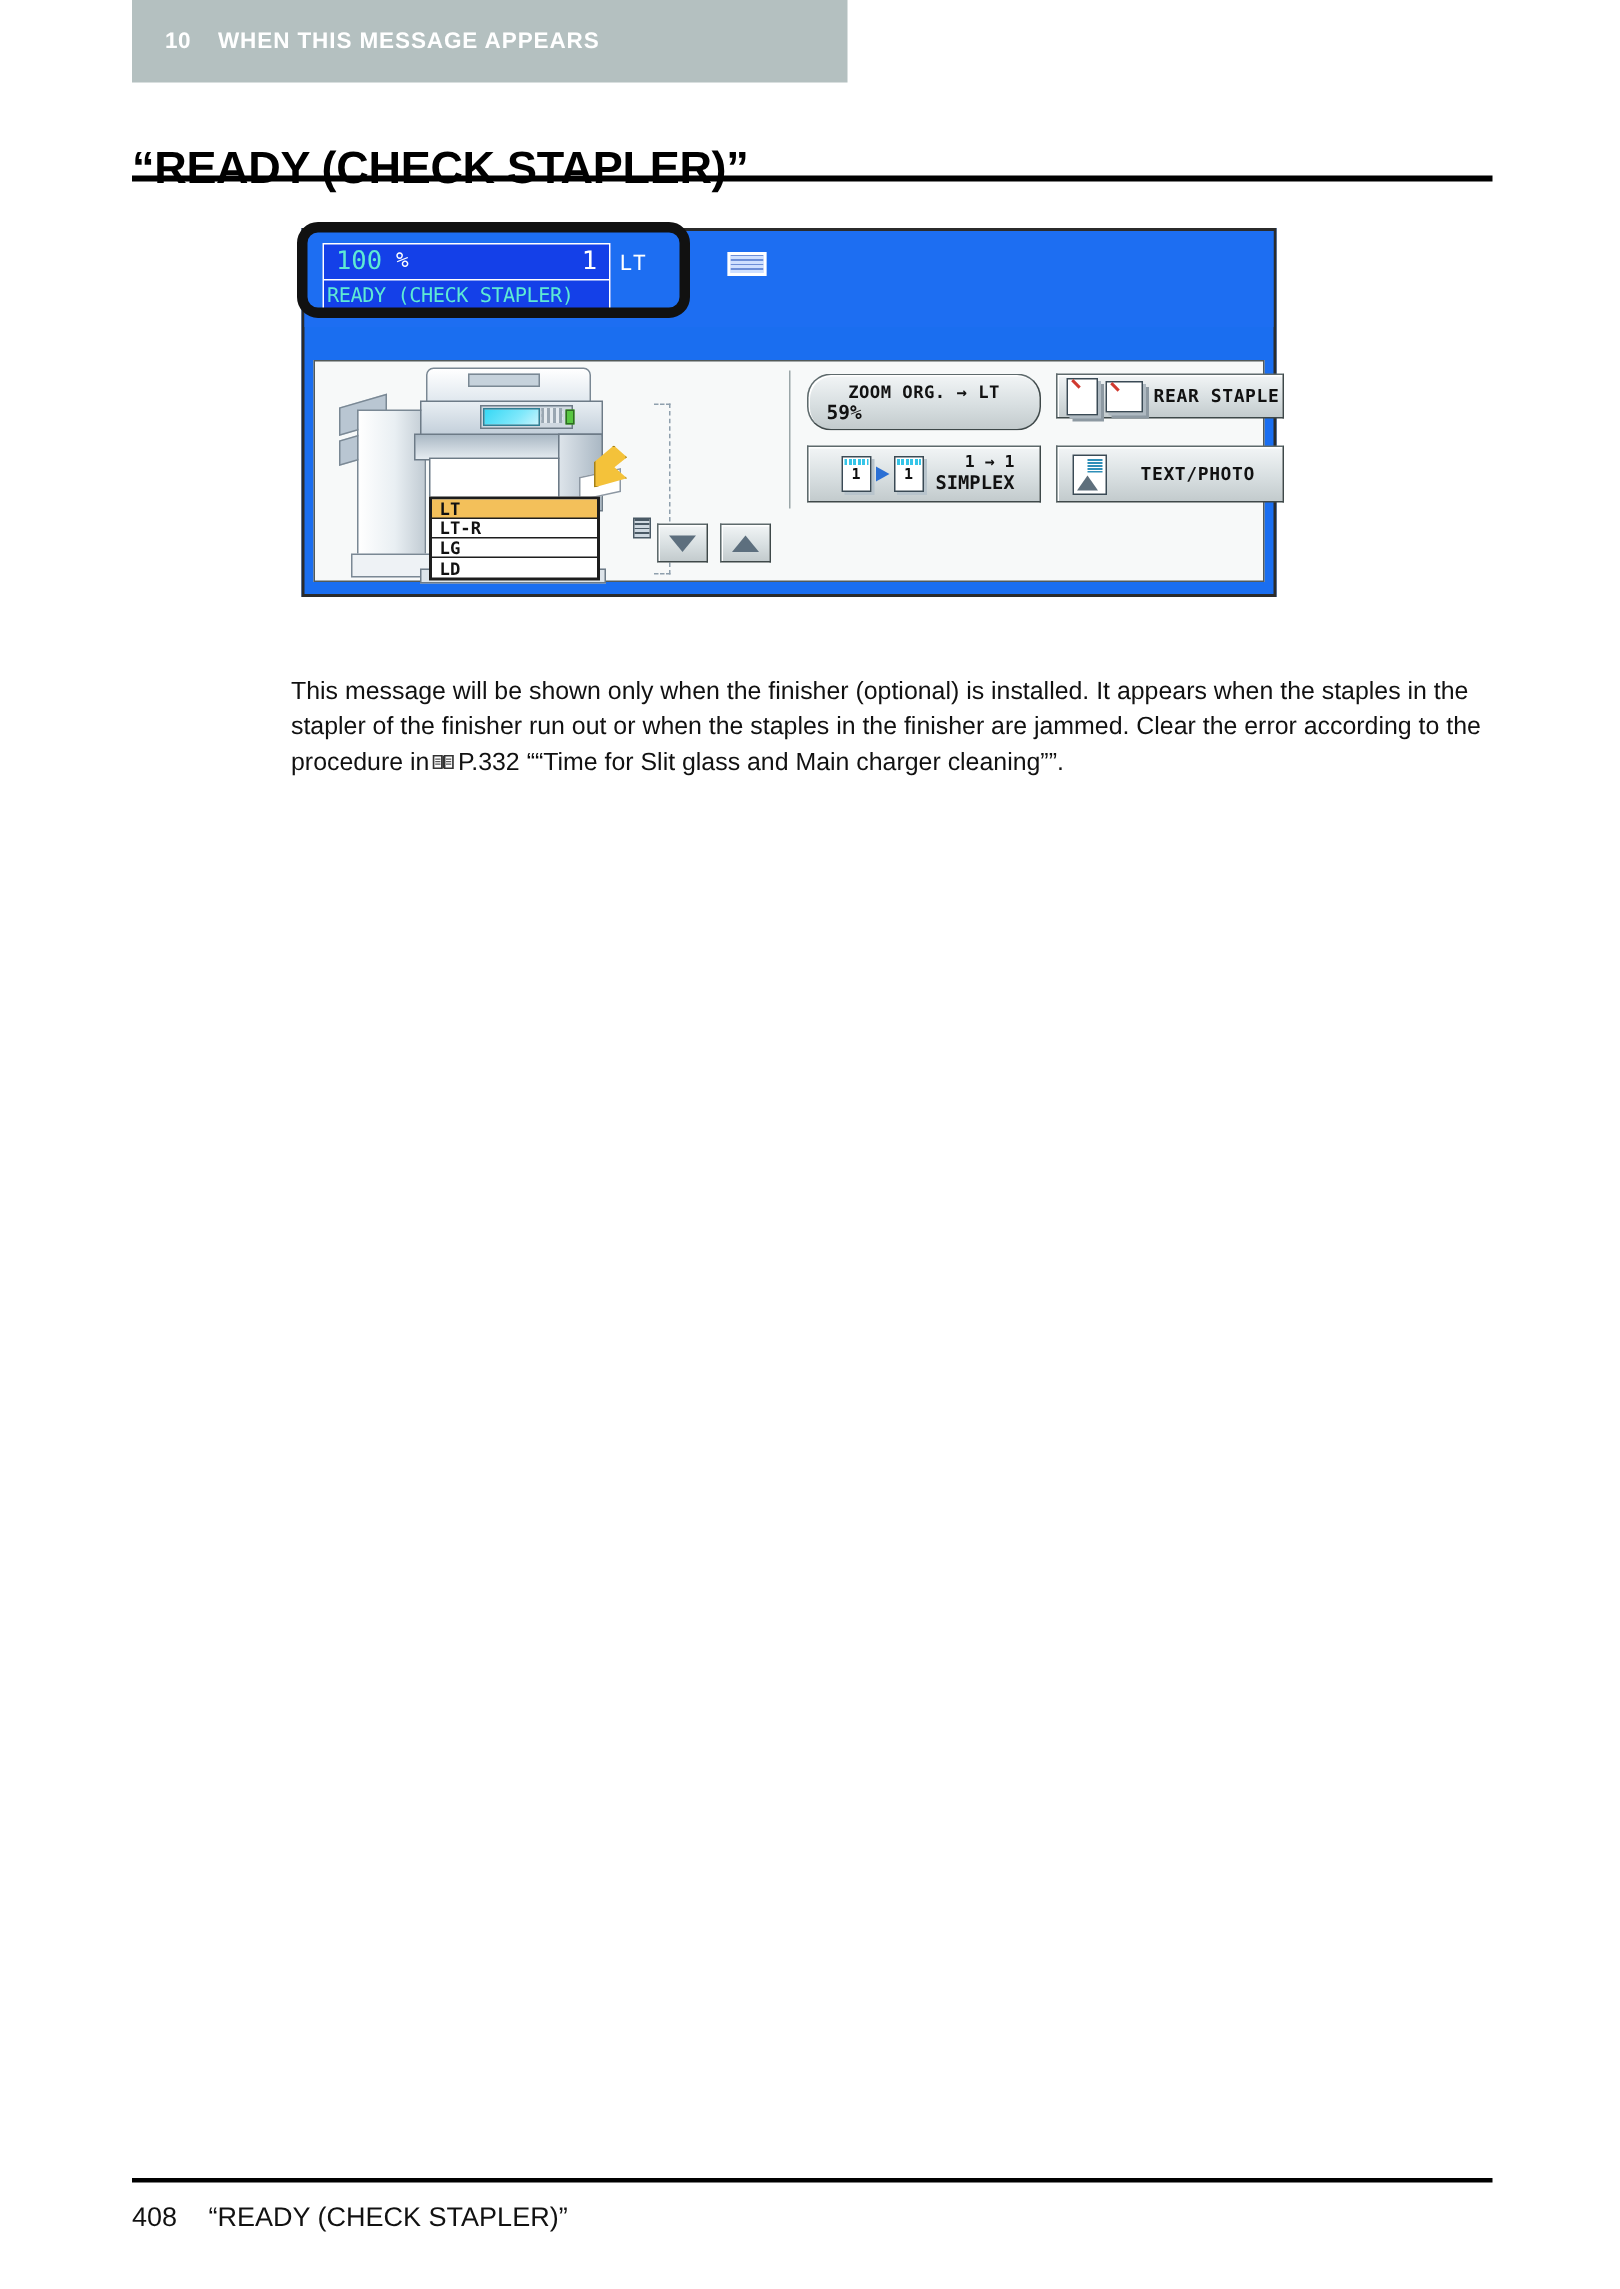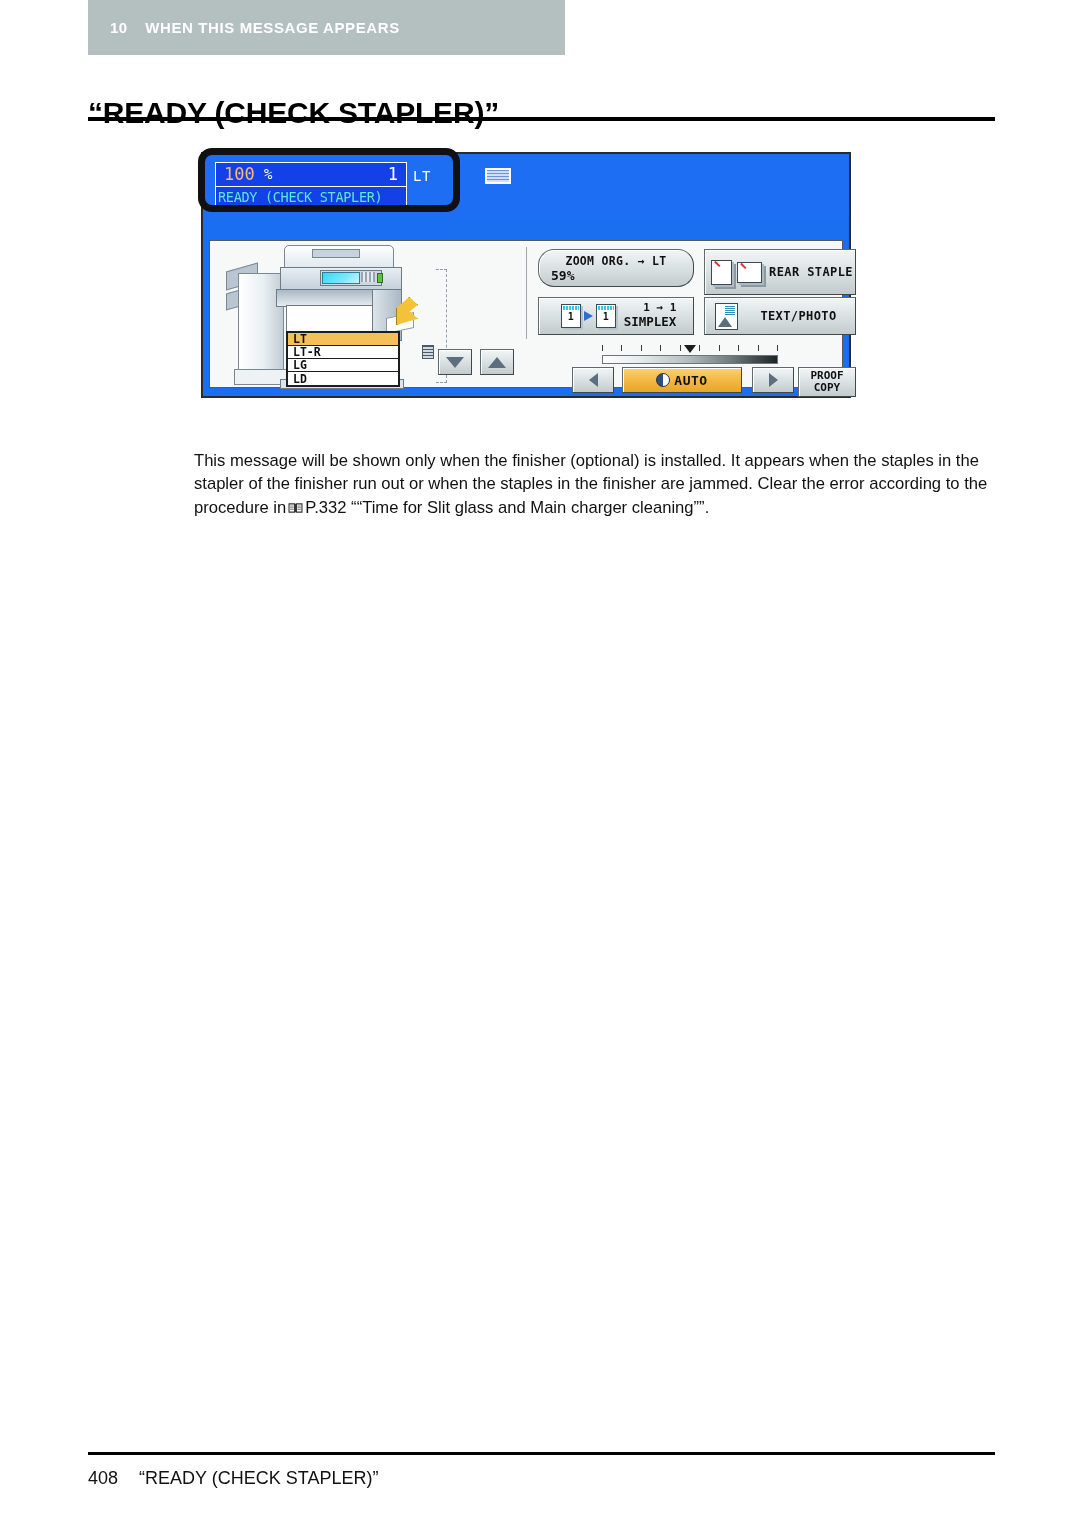--- a/index.html
+++ b/index.html
@@ -94,21 +94,21 @@
   .status-row1 {
     position: relative;
     height: 24px;
     border-bottom: 1px solid #ffffff;
     box-sizing: border-box;
   }
   .zoom-val {
     position: absolute;
     left: 8px;
     top: 1px;
-    color: #fdba74;
+    color: #5eead4;
     font-family: "DejaVu Sans Mono", monospace;
     font-size: 17px;
   }
   .zoom-pct {
     position: absolute;
     left: 48px;
     top: 3px;
     color: #ffffff;
     font-family: "DejaVu Sans Mono", monospace;
     font-size: 14px;
@@ -474,21 +474,21 @@
     font-size: 12.5px;
     font-weight: bold;
   }
 
   
   .btn-staple {
     position: absolute;
     left: 494px;
     top: 8px;
     width: 152px;
-    height: 46px;
+    height: 30px;
     display: flex;
     align-items: center;
     padding-left: 6px;
   }
   .staple-ico {
     position: relative;
     width: 19px;
     height: 23px;
     background: #ffffff;
     border: 1px solid #3a4a55;
@@ -793,39 +793,20 @@
     </div>
 
     <div class="btn btn-tp">
       <span class="tp-ico">
         <span class="lines"></span>
         <span class="tri"></span>
       </span>
       <span class="lbl">TEXT/PHOTO</span>
     </div>
 
-    <div class="density">
-      <div class="dens-ticks"></div>
-      <div class="dens-pointer"></div>
-      <div class="dens-bar"></div>
-      <div class="btn btn-dleft">
-          <span class="tri-left"></span>
-        </div>
-      <div class="btn btn-auto amber">
-        <span class="auto-glyph"></span>
-        <span class="lbl">AUTO</span>
-      </div>
-      <div class="btn btn-dright">
-          <span class="tri-right"></span>
-        </div>
-      <div class="btn btn-proof">
-        <span>PROOF</span>
-        <span>COPY</span>
-      </div>
-    </div>
 
   </div>
 </div>
 
 <div class="callout-ring"></div>
 
 <p class="body-text"><span>This message will be shown only when the finisher (optional) is installed. It appears when the staples in the stapler of the finisher run out or when the staples in the finisher are jammed. Clear the error according to the procedure in</span><span class="book-icon"><svg viewBox="0 0 16 13" width="15" height="12">
         <path d="M1 2 H7 V11 H1 Z M9 2 H15 V11 H9 Z" fill="none" stroke="#333" stroke-width="1.2"></path>
         <line x1="8" y1="2" x2="8" y2="11" stroke="#333" stroke-width="1.2"></line>
         <line x1="2.2" y1="4.4" x2="6" y2="4.4" stroke="#555" stroke-width="0.8"></line>

